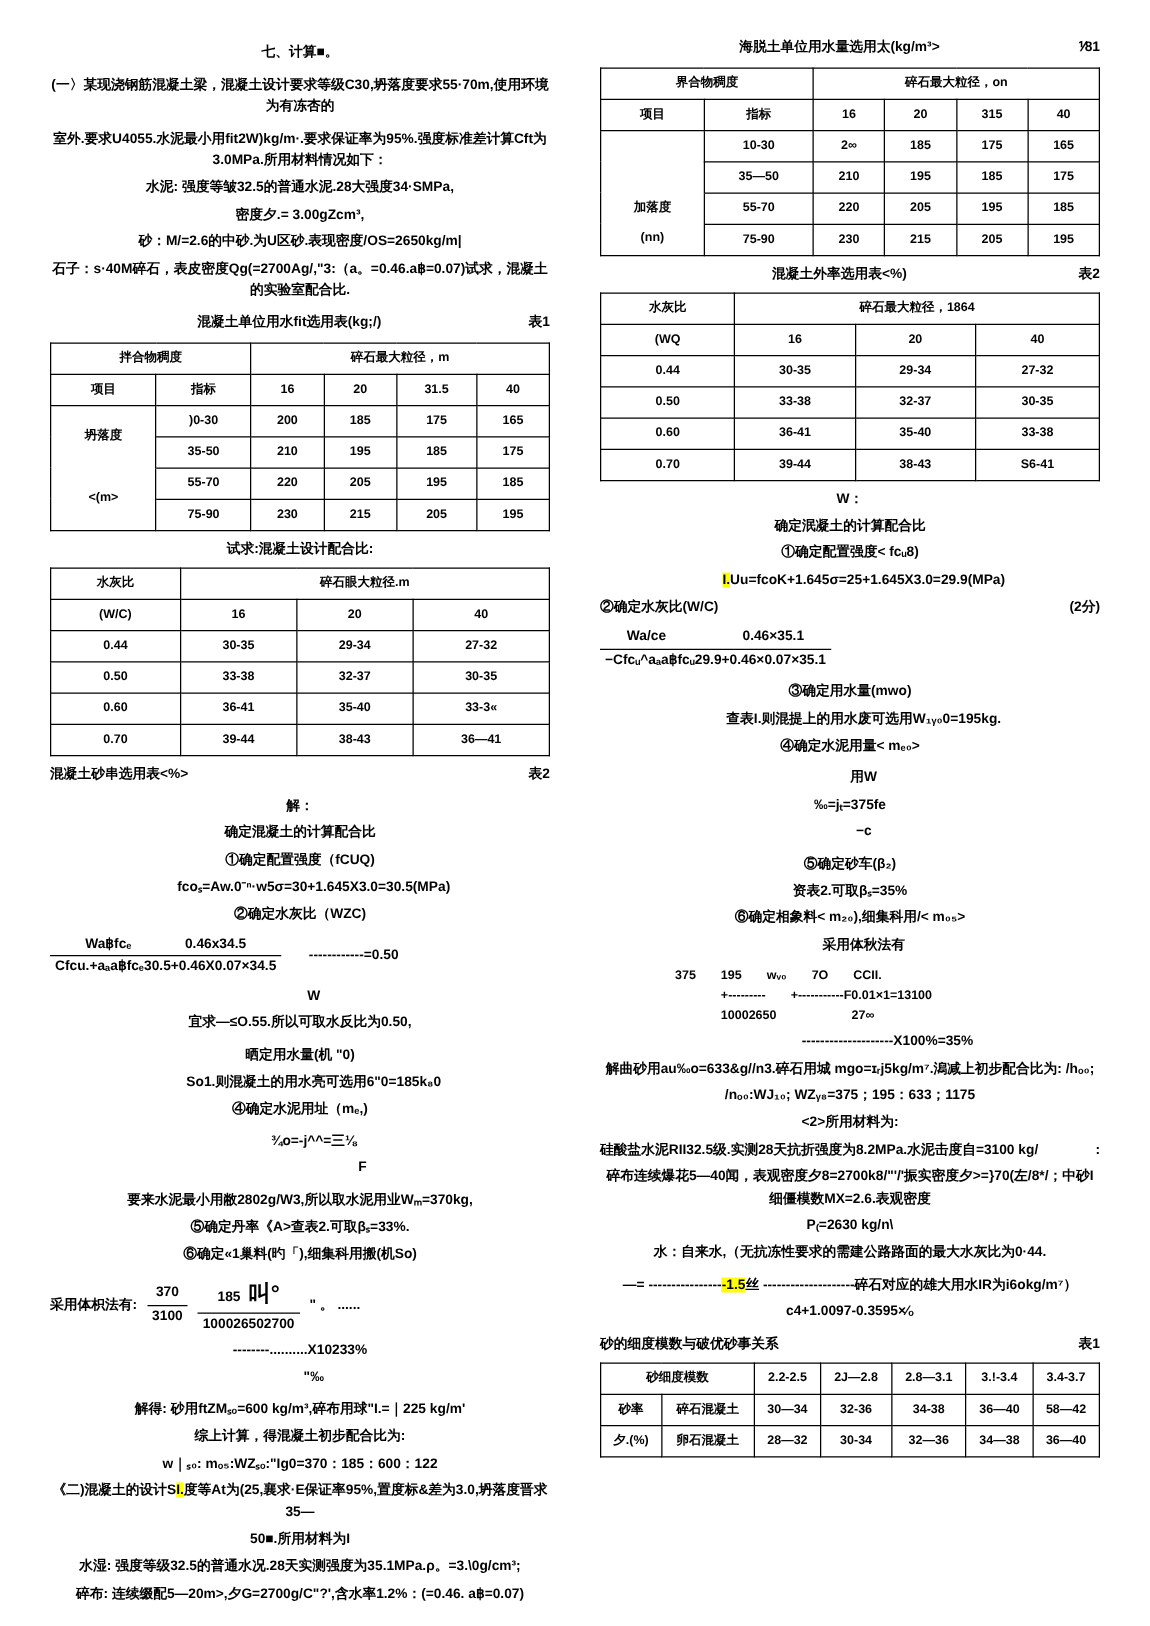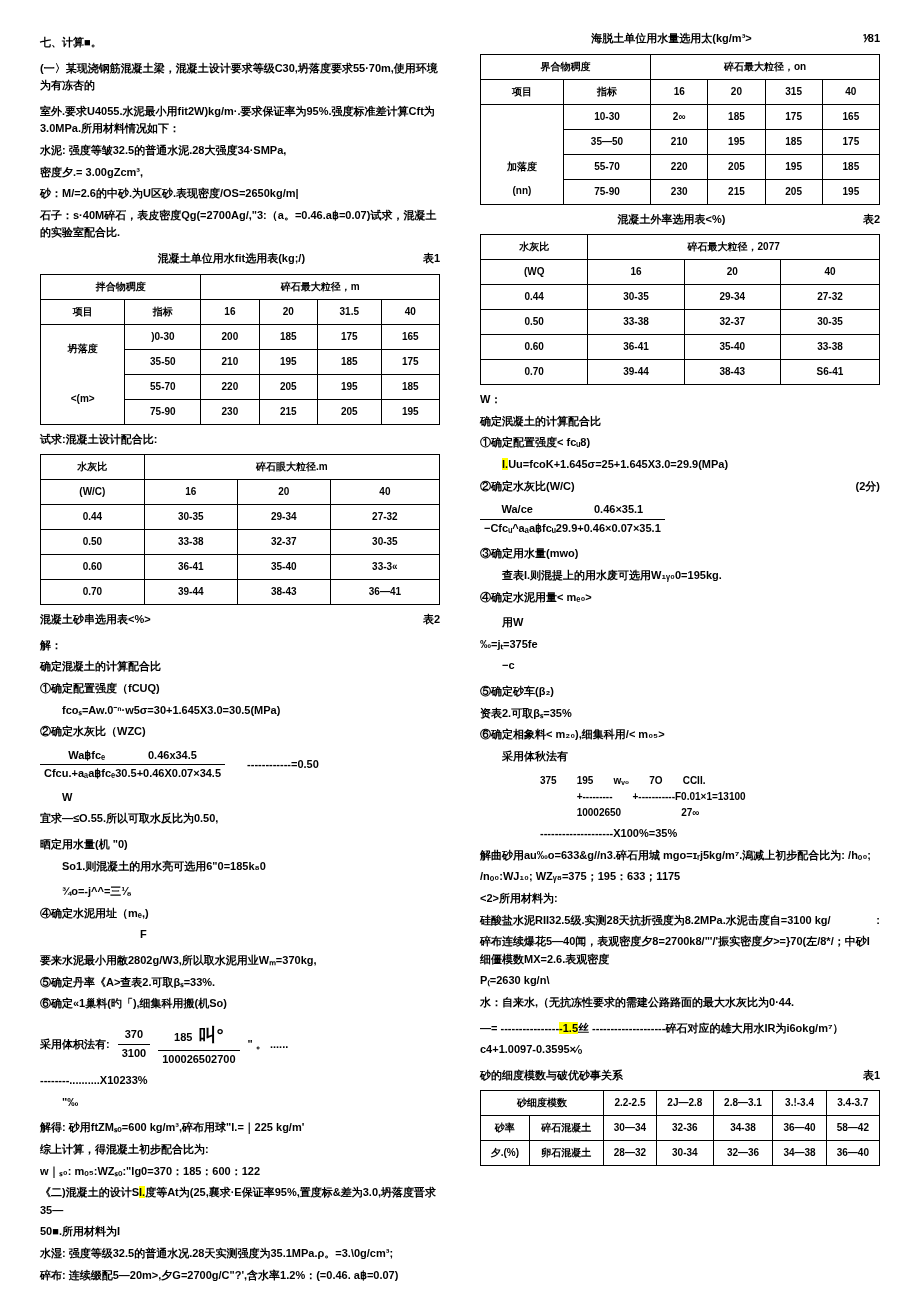--- a/index.html
+++ b/index.html
@@ -7,21 +7,21 @@
     font-family: "Microsoft YaHei", "SimSun", Arial, sans-serif;
     font-size: 11px;
     line-height: 1.6;
     color: #000;
     background: #fff;
     padding: 30px 40px;
     width: 920px;
   }
   .two-col { display: flex; gap: 40px; }
   .col { flex: 1; min-width: 0; }
-  p { margin: 4px 0; }
+  p { margin: 4px 0; text-align: center; }
   .bold { font-weight: bold; }
   .mt { margin-top: 8px; }
   .mt2 { }
   .indent { text-indent: 2em; }
   table {
     border-collapse: collapse;
     width: 100%;
     font-size: 10px;
     margin: 6px 0;
   }
@@ -165,22 +165,22 @@
      <span class="bot">Cfcu.+aₐa฿fcₑ30.5+0.46X0.07×34.5</span>
    </span>
    <span>------------=0.50</span>
   </div>
 </div>
 
 <p class="bold indent">W</p>
 <p class="bold">宜求—≤O.55.所以可取水反比为0.50,</p>
 <p class="bold mt">晒定用水量(机 "0)</p>
 <p class="bold indent">So1.则混凝土的用水亮可选用6"0=185k₈0</p>
+<p class="bold">④确定水泥用址（mₑ,)</p>
 <p class="bold indent mt">¾o=-j^^=三⅛</p>
-<p class="bold">④确定水泥用址（mₑ,)</p>
 <p class="bold" style="margin-left:100px">F</p>
 <p class="bold mt">要来水泥最小用敝2802g/W3,所以取水泥用业Wₘ=370kg,</p>
 <p class="bold">⑤确定丹率《A&gt;查表2.可取βₛ=33%.</p>
 <p class="bold">⑥确定«1巢料(旳「),细集科用搬(机So)</p>
 
 <div class="bold mt" style="display:flex;align-items:center;gap:8px;">
   <span>采用体枳法有:</span>
   <span class="frac">
     <span class="top"><span>370</span></span>
     <span class="bot"><span>3100</span></span>
@@ -264,21 +264,21 @@
 
 <div class="caption-row mt2">
  <span style="flex:1;text-align:center">混凝土外率选用表&lt;%)</span>
  <span>表2</span>
 </div>
 
 <table>
 <tbody>
           <tr>
  <td>水灰比</td>
- <td colspan="3">碎石最大粒径，2077</td>
+ <td colspan="3">碎石最大粒径，1864</td>
 </tr>
 <tr>
  <td>(WQ</td>
  <td>16</td>
  <td>20</td>
  <td>40</td>
 </tr>
 <tr>
  <td>0.44</td>
  <td>30-35</td>

